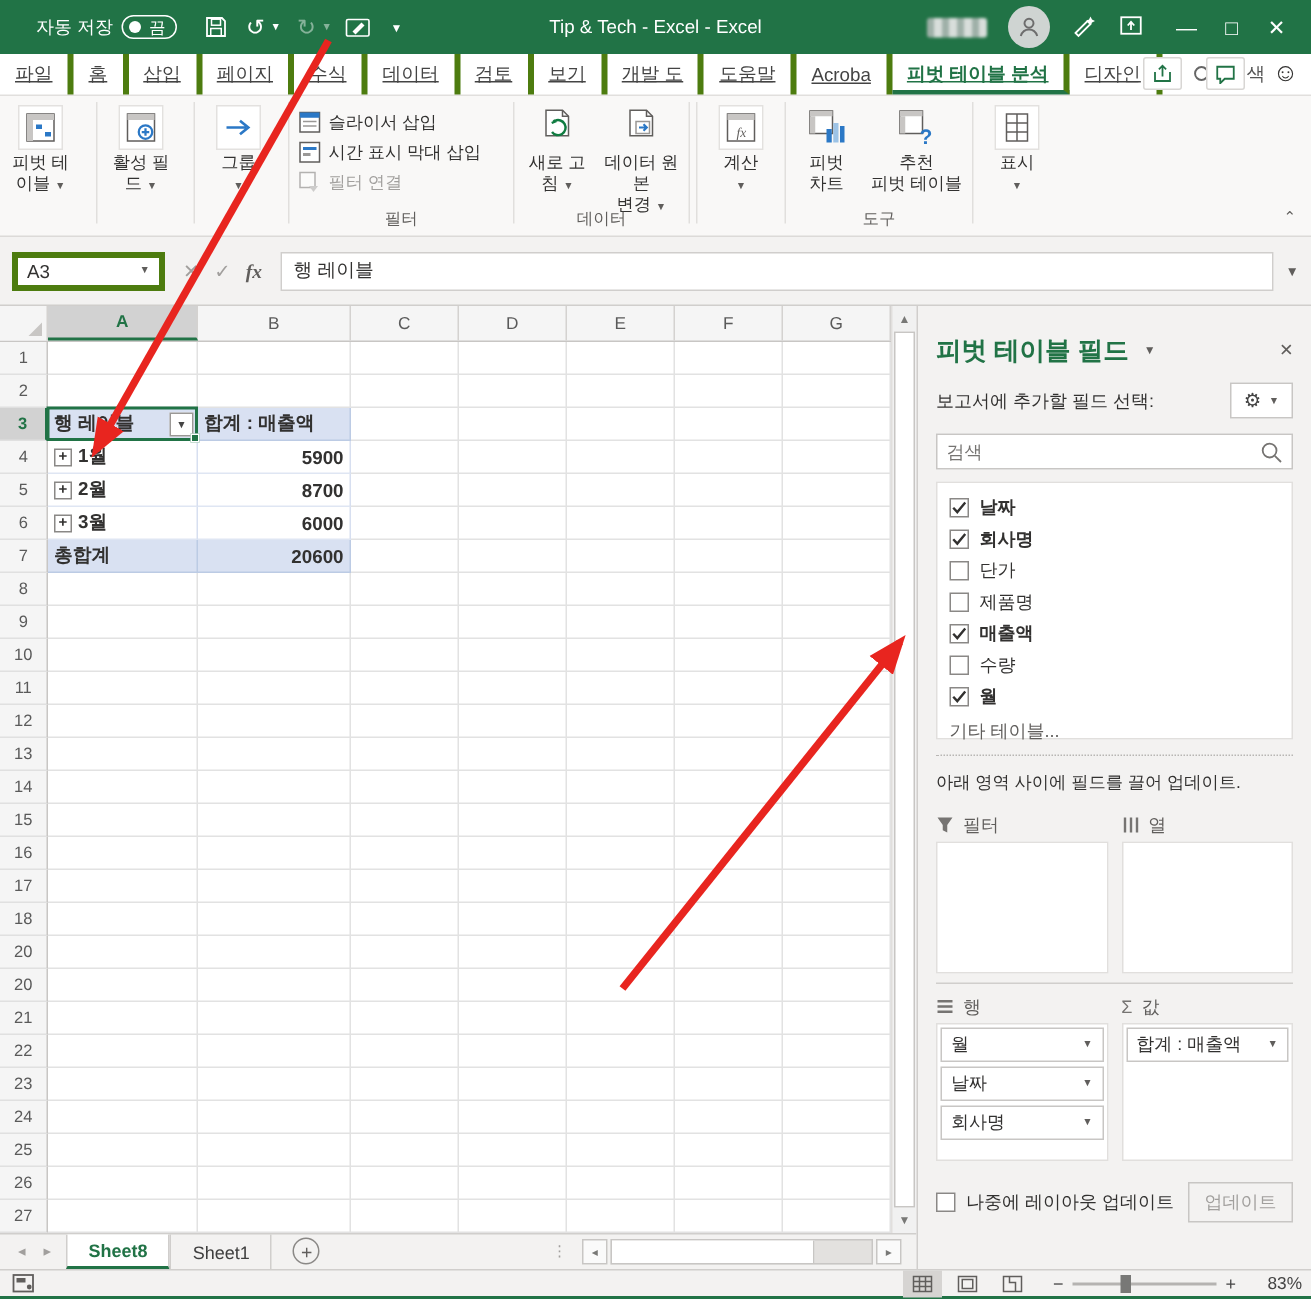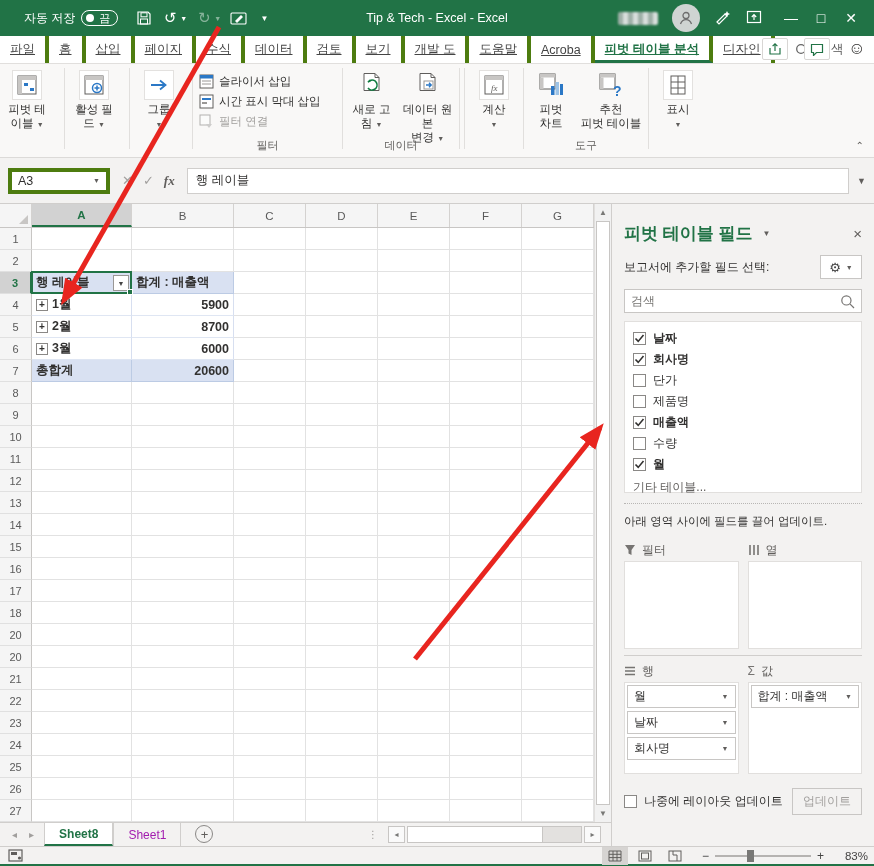--- a/index.html
+++ b/index.html
@@ -77,21 +77,21 @@
   .handle { position:absolute; right:-3px; bottom:-3px; width:6px; height:6px; background:#217346; border:1px solid #fff; }
 
   
   .vscroll { width:17px; background:#f1f1f1; border-left:1px solid #e1dfdd; display:flex; flex-direction:column; }
   .sbtn { height:17px; display:flex; align-items:center; justify-content:center; color:#787876; font-size:8px; flex:none; }
   .vthumb { flex:1; margin:0 1px; background:#fff; border:1px solid #c8c6c4; }
 
   
   .sheettabs { height:24px; background:#f3f2f1; border-top:1px solid #d0cecc; display:flex; align-items:stretch; font-size:12px; position:relative; }
   .stnav { display:flex; align-items:center; gap:12px; padding:0 10px 0 12px; color:#a19f9d; font-size:10px; }
-  .stab { padding:0 14px; display:flex; align-items:center; border-right:1px solid #d0cecc; border-left:1px solid #d0cecc; color:#a21caf; }
+  .stab { padding:0 14px; display:flex; align-items:center; border-right:1px solid #d0cecc; border-left:1px solid #d0cecc; color:#404040; }
   .stab.active { background:#fff; color:#217346; font-weight:bold; border-bottom:2px solid #217346; }
   .addsheet { width:18px; height:18px; border:1px solid #8a8886; border-radius:50%; display:flex; align-items:center; justify-content:center; margin:2px 0 0 14px; color:#605e5c; font-size:13px; }
   .hscroll { position:absolute; right:10px; top:3px; display:flex; align-items:center; gap:2px; }
   .dots { color:#a19f9d; font-size:10px; letter-spacing:0; margin-right:8px; }
   .hbtn { width:17px; height:17px; border:1px solid #c8c6c4; background:#fafafa; display:flex; align-items:center; justify-content:center; color:#787876; font-size:8px; }
   .htrack { width:175px; height:17px; background:#e3e1df; border:1px solid #c8c6c4; position:relative; }
   .hthumb { position:absolute; left:0; top:0; width:135px; height:15px; background:#fff; border-right:1px solid #c8c6c4; }
 
   
   .pane { width:263px; background:#f3f2f1; border-left:1px solid #d0cecc; padding:10px 12px 0 12px; display:flex; flex-direction:column; position:relative; }

